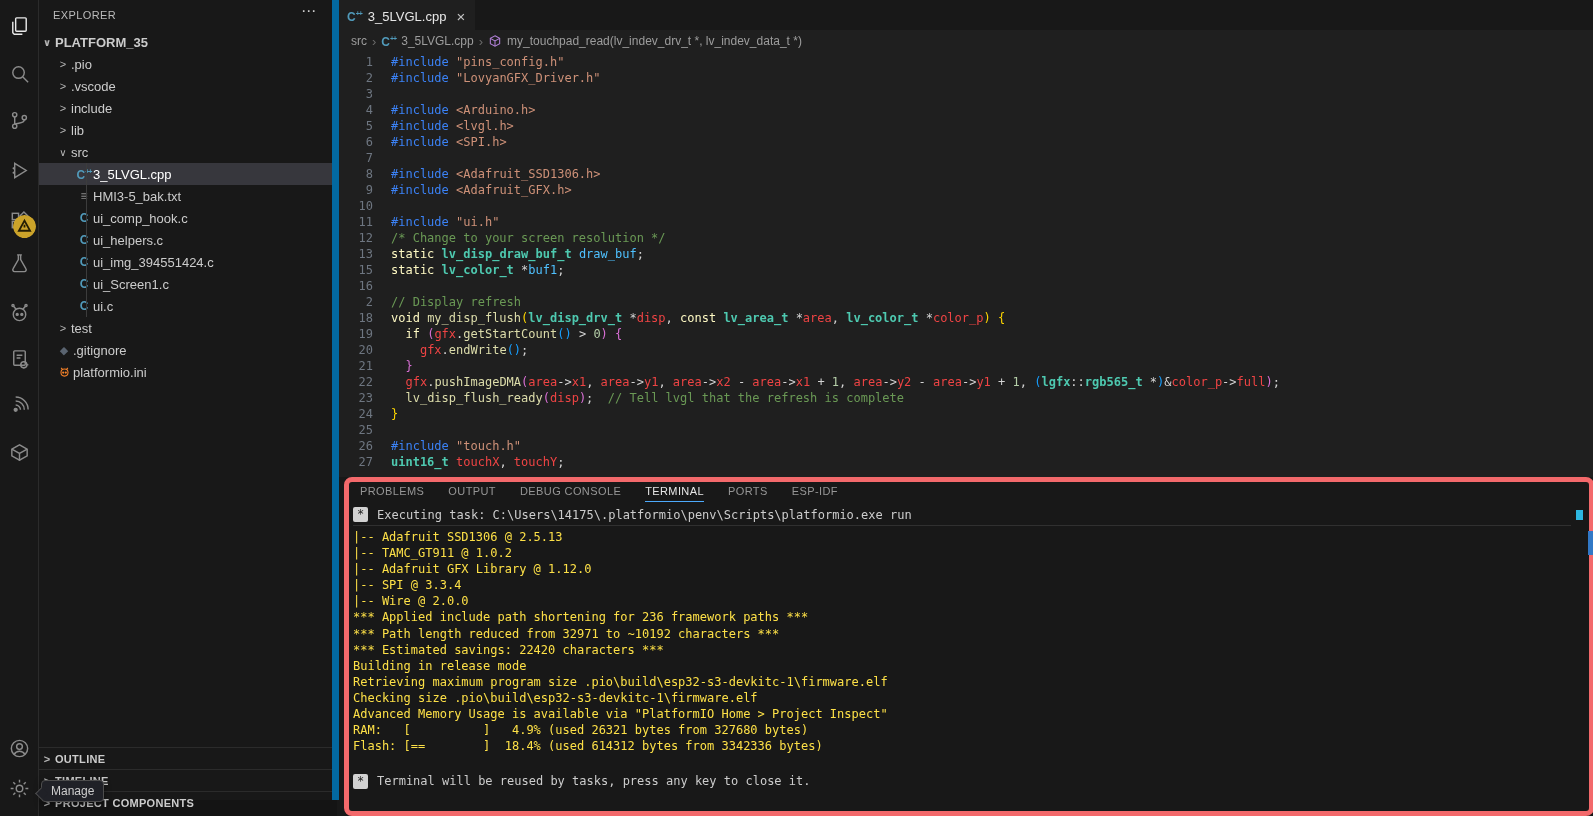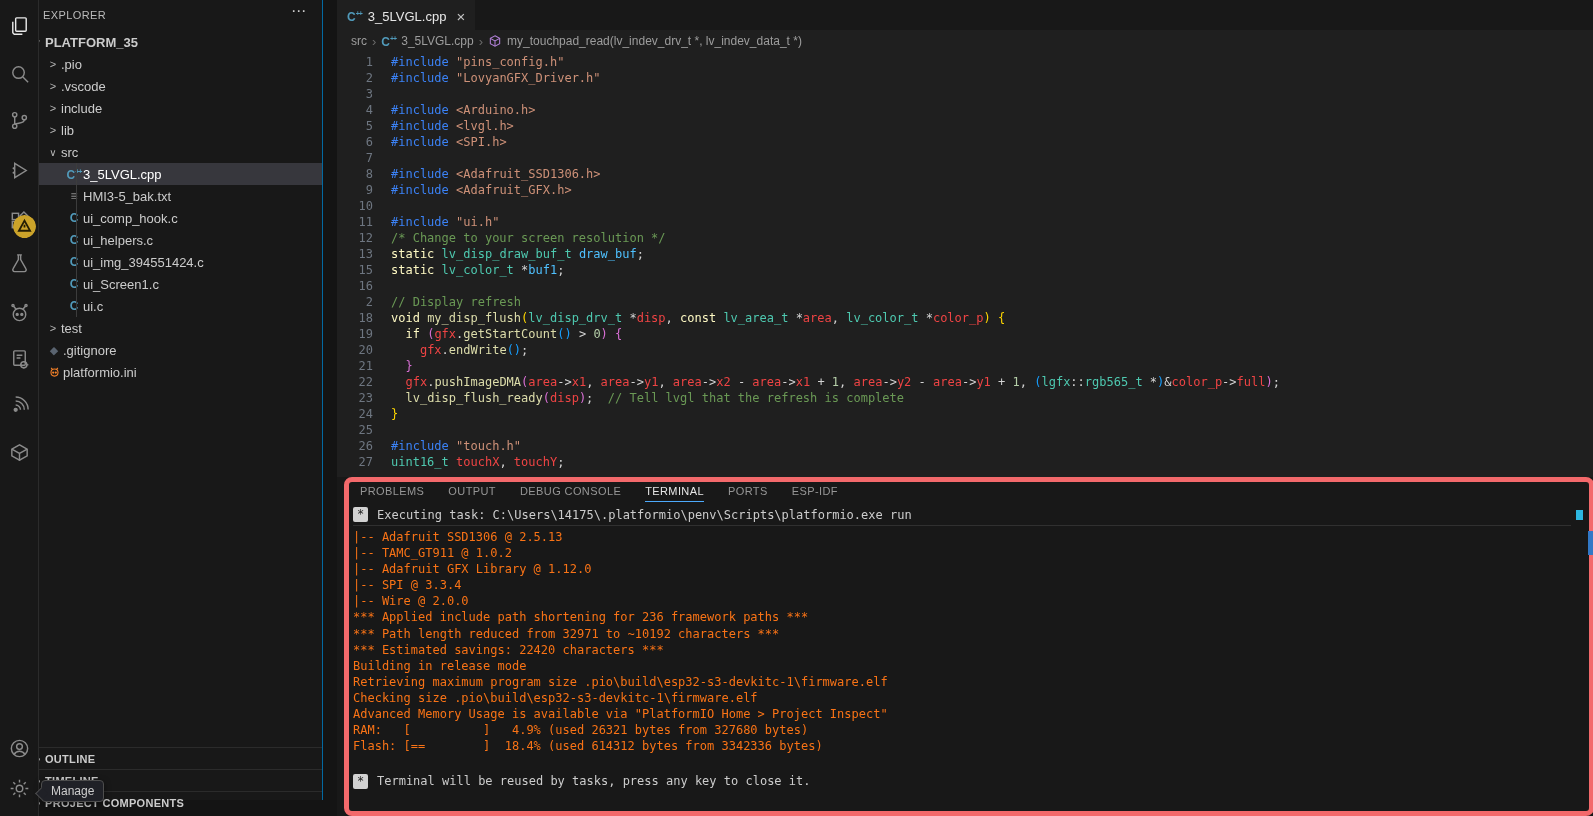--- a/index.html
+++ b/index.html
@@ -10,22 +10,22 @@
 
   
   #activitybar{position:absolute;left:0;top:0;width:38px;height:816px;background:#181818;
                border-right:1px solid #2b2b2b;z-index:5;}
   .act-item{position:absolute;left:0;width:38px;height:40px;display:flex;align-items:center;justify-content:center;cursor:pointer;}
   .act-item svg{width:23px;height:23px;stroke:#8b8b8b;fill:none;stroke-width:1.5;}
   .act-item.active svg{stroke:#e8e8e8;}
   .act-badge{position:absolute;right:2px;bottom:2px;width:14px;height:14px;border-radius:50%;}
 
   
-  #sidebar{position:absolute;left:25px;top:0;width:297px;height:800px;background:#181818;
-           border-right:1px solid #0369a1;z-index:4;}
+  #sidebar{position:absolute;left:35px;top:0;width:297px;height:800px;background:#181818;
+           border-right:7px solid #0369a1;z-index:4;}
   #explorer-header{position:absolute;left:0;top:0;right:0;height:30px;display:flex;align-items:center;}
   #explorer-title{font-size:11px;color:#bbbbbb;letter-spacing:.4px;padding-left:18px;}
   #explorer-more{position:absolute;right:16px;top:2px;font-size:15px;color:#cccccc;cursor:pointer;}
   #file-tree{position:absolute;left:0;top:31px;right:0;}
   .tree-row{position:relative;height:22px;display:flex;align-items:center;font-size:13px;color:#cccccc;cursor:pointer;white-space:nowrap;}
   .tree-row.selected{background:#37373d;color:#ffffff;}
   .tree-row.bold{font-weight:bold;}
   .chev{display:inline-block;width:16px;text-align:center;color:#b6b6b6;font-size:11px;flex:none;}
   .chev.exp{font-size:10px;}
   .fic{display:inline-block;width:18px;text-align:center;flex:none;font-size:12px;line-height:1;}
@@ -56,30 +56,30 @@
   .cppic sup{font-size:7px;letter-spacing:-1px;}
   #breadcrumb{position:absolute;left:0;top:30px;right:0;height:22px;display:flex;align-items:center;
               font-size:12px;color:#9d9d9d;padding-left:14px;gap:5px;white-space:nowrap;}
   .bc-sep{color:#6a6a6a;font-size:13px;}
   .bc-item{cursor:pointer;}
   #editor{position:absolute;left:0;top:52px;right:0;height:425px;overflow:hidden;}
   .code-line{display:flex;height:16px;line-height:16px;font-size:12px;}
   .code-line .ln{width:36px;text-align:right;color:#6e7681;flex:none;}
   .code-line .ct{padding-left:18px;white-space:pre;}
   .pp{color:#3b82f6;} .st{color:#CE9178;} .cm{color:#6A9955;} .kw{color:#fef9c3;}
-  .ty{color:#4EC9B0;} .va{color:#ef4444;} .gv{color:#4FC1FF;} .fn{color:#DCDCAA;}
+  .ty{color:#4EC9B0;font-weight:bold;} .va{color:#ef4444;} .gv{color:#4FC1FF;} .fn{color:#DCDCAA;}
   .nu{color:#B5CEA8;} .pl{color:#D4D4D4;} .p1{color:#FFD700;} .p2{color:#DA70D6;} .p3{color:#179FFF;}
 
   
   #panel{position:absolute;left:0;top:477px;right:0;bottom:0;background:#181818;}
   #panel-tabs{position:absolute;left:23px;top:8px;display:flex;gap:24px;justify-content:flex-end;}
   .ptab{font-size:11px;color:#969696;letter-spacing:.4px;cursor:pointer;padding-bottom:4px;}
   .ptab.active{color:#e7e7e7;border-bottom:1px solid #4daafc;}
   #term-body{position:absolute;left:16px;top:27px;right:22px;bottom:8px;overflow:hidden;}
-  .tline{height:16.1px;line-height:16.1px;font-size:12px;color:#f97316;white-space:pre;}
+  .tline{height:16.1px;line-height:16.1px;font-size:12px;color:#fde047;white-space:pre;}
   .badge-row{display:flex;align-items:center;gap:9px;font-size:12px;color:#cccccc;white-space:pre;}
   .exec-row{height:21px;border-bottom:1px solid #303030;margin-bottom:3px;}
   .last-row{height:20px;margin-top:1px;}
   .star-badge{display:inline-block;width:15px;height:15px;background:#d2d2d2;color:#1e1e1e;
               border-radius:2px;text-align:center;line-height:14px;font-size:12px;flex:none;}
   #success-line{white-space:pre;overflow:hidden;height:16.1px;line-height:16.1px;font-size:12px;color:#cccccc;}
   #term-scrollbar{position:absolute;right:10px;top:33px;width:7px;height:10px;background:#2db7e0;}
   #right-indicator{position:absolute;right:0;top:531px;width:5px;height:24px;background:#3178c6;z-index:60;}
 
   

